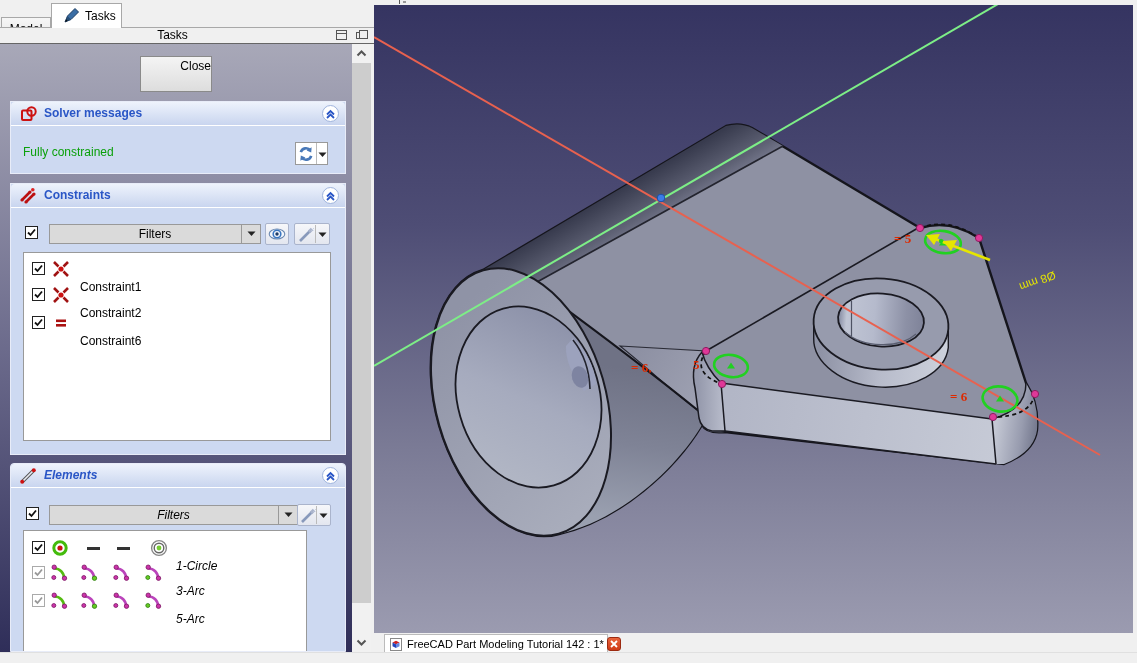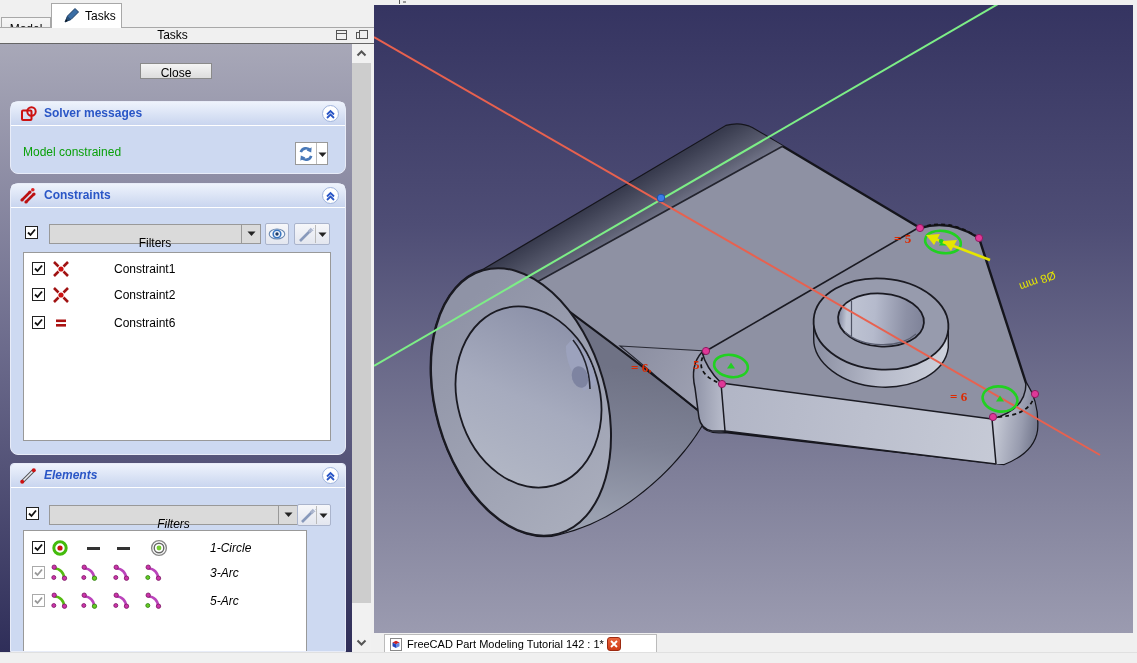--- a/index.html
+++ b/index.html
@@ -23,40 +23,40 @@
 #titlebar .b2{position:absolute;left:356px;top:4px;width:7px;height:7px;border:1px solid #555;}
 #titlebar .b2:before{content:"";position:absolute;left:2px;top:-3px;width:7px;height:7px;border:1px solid #555;background:#f0f0f0;}
 #titleline{position:absolute;left:0;top:43px;width:374px;height:1px;background:#666;}
 #panel{position:absolute;left:0;top:44px;width:352px;height:608px;
 background:linear-gradient(#a8a8b8 0%,#6c6b8c 50%,#2f2e59 100%);}
 #scrollbar{position:absolute;left:352px;top:44px;width:19px;height:608px;background:#f1f1f1;}
 #scrollbar .thumb{position:absolute;left:0px;top:19px;width:19px;height:540px;background:#cdcdcd;}
 #sbline{position:absolute;left:371px;top:44px;width:3px;height:608px;background:#f0f0f0;}
 .chev{position:absolute;left:4px;width:11px;height:7px;}
 
-#closebtn{position:absolute;left:140px;top:63px;width:72px;height:16px;background:linear-gradient(#f4f4f4,#dddddd);
-border:1px solid #8a8a8a;font-size:12px;text-align:center;line-height:18px;color:#000;}
-
-.gbox{position:absolute;left:10px;width:336px;background:#cdd9f1;border:1px solid #e8ecf8;border-radius:8px;}
+#closebtn{position:absolute;left:140px;top:56px;width:72px;height:36px;background:linear-gradient(#f4f4f4,#dddddd);
+border:1px solid #8a8a8a;font-size:12px;text-align:right;line-height:18px;color:#000;}
+
+.gbox{position:absolute;left:10px;width:336px;background:#cdd9f1;border:1px solid #e8ecf8;border-radius:0;}
 .ghead{position:relative;height:24px;background:linear-gradient(#eef3fc,#c9d5ef);border-radius:4px 4px 0 0;
 border-bottom:1px solid #fff;}
 .ghead .htxt{position:absolute;left:33px;top:4px;font-size:12px;font-weight:bold;color:#2a56c6;}
 .collapse{position:absolute;right:6px;top:3px;width:17px;height:17px;border-radius:9px;background:#fff;border:1px solid #9fb4dd;}
 
 .cb{position:absolute;width:13px;height:13px;background:#fff;border:1px solid #222;}
 .combo{position:absolute;height:20px;background:#dadada;border:1px solid #999;font-size:12px;color:#000;}
-.combo .ct{position:absolute;width:100%;text-align:center;top:11px;}
+.combo .ct{position:absolute;width:100%;text-align:center;top:2px;}
 .combo .carr{position:absolute;right:0;top:0;width:19px;height:18px;border-left:1px solid #999;}
 .btn{position:absolute;height:22px;background:linear-gradient(#f6f7fa,#e3e6ef);border:1px solid #aab4cc;border-radius:2px;}
 .listbox{position:absolute;left:12px;background:#fff;border:1px solid #999;}
 .row{position:relative;height:28px;font-size:12px;color:#000;}
-.rtxt{position:absolute;top:7px;margin-left:34px;}
+.rtxt{position:absolute;top:25px;}
 svg{display:block;}
 #mdibar{position:absolute;left:374px;top:633px;width:763px;height:30px;background:#f0f0f0;}
-#mditab{position:absolute;left:10px;top:1px;width:273px;height:19px;background:#fff;border:1px solid #bbb;font-size:11px;line-height:18px;}
+#mditab{position:absolute;left:10px;top:1px;width:224px;height:19px;background:#fff;border:1px solid #bbb;font-size:11px;line-height:18px;}
 #statusline{position:absolute;left:0;top:652px;width:1137px;height:11px;background:#f0f0f0;border-top:1px solid #e0e0e0;}
 </style>
 </head>
 <body>
 <div id="vp"></div>
 <div id="topstrip"></div>
 <span style="position:absolute;left:0px;top:0;width:3px;height:3px;background:#555;"></span>
 <span style="position:absolute;left:399px;top:0;width:1px;height:4px;background:#555;"></span>
 <span style="position:absolute;left:403px;top:1px;width:3px;height:2px;background:#999;"></span>
 <svg id="vpsvg" width="1137" height="663" viewBox="0 0 1137 663">
@@ -232,21 +232,21 @@
       <rect x="2" y="5.5" width="9.5" height="9.5" fill="none" stroke="#cc1111" stroke-width="2" rx="1"></rect>
       <circle cx="11.5" cy="6.5" r="4.2" fill="none" stroke="#cc1111" stroke-width="2"></circle>
     </svg>
     <span class="htxt">Solver messages</span>
     <span class="collapse">
         <svg width="15" height="15" style="position:absolute;left:0px;top:0px" viewBox="0 0 15 15">
           <path d="M4 8.5 L7.5 5 L11 8.5 M4 12 L7.5 8.5 L11 12" fill="none" stroke="#2a56c6" stroke-width="1.8"></path>
         </svg>
       </span>
   </div>
-  <div style="position:absolute;left:12px;top:43px;font-size:12px;color:#0aa00a;">Model constrained</div>
+  <div style="position:absolute;left:12px;top:43px;font-size:12px;color:#0aa00a;">Fully constrained</div>
   <div style="position:absolute;left:284px;top:40px;width:33px;height:23px;background:#fff;border:1px solid #999;">
     <svg width="16" height="16" style="position:absolute;left:2px;top:3px" viewBox="0 0 16 16">
       <path d="M2.8 6.2 A 5.4 5.4 0 0 1 12.4 4.6" fill="none" stroke="#4878b8" stroke-width="2.6"></path>
       <path d="M13.6 1.2 L13.2 6.4 L8.6 4.4 Z" fill="#4878b8"></path>
       <path d="M13.2 9.8 A 5.4 5.4 0 0 1 3.6 11.4" fill="none" stroke="#4878b8" stroke-width="2.6"></path>
       <path d="M2.4 14.8 L2.8 9.6 L7.4 11.6 Z" fill="#4878b8"></path>
     </svg>
     <span style="position:absolute;left:20px;top:0;width:12px;height:21px;border-left:1px solid #bbb;"></span>
     <svg width="9" height="6" style="position:absolute;left:22px;top:9px" viewBox="0 0 9 6">
         <path d="M0.5 0.5 L4.5 5 L8.5 0.5 Z" fill="#222"></path>

